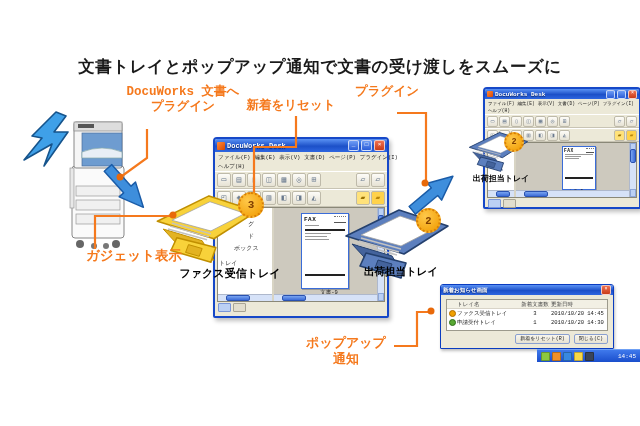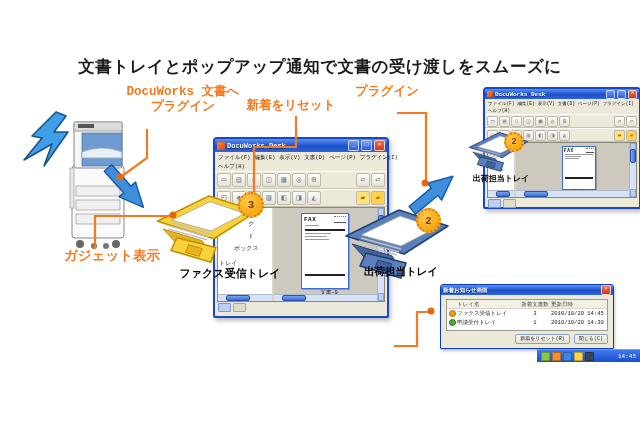--- a/index.html
+++ b/index.html
@@ -6,21 +6,21 @@
   #canvas{position:relative;width:640px;height:426px;background:#fff;overflow:hidden;
           font-family:Liberation Mono, monospace;}
   .abs{position:absolute;}
 
   
   #page-title{left:0;right:0;top:56px;text-align:center;font-size:16.5px;font-weight:bold;color:#1a1a1a;letter-spacing:.5px;z-index:5;}
   .callout{color:#F5791D;font-weight:bold;text-align:center;line-height:1.2;z-index:50;}
   #callout-auto{left:108px;top:85px;width:150px;font-size:12.5px;}
   #callout-count{left:243px;top:99px;width:96px;font-size:12.5px;}
   #callout-handoff{left:332px;top:85px;width:110px;font-size:12.5px;}
-  #callout-gadget{left:42px;top:249px;width:140px;font-size:13.5px;text-align:center;}
+  #callout-gadget{left:42px;top:249px;width:140px;font-size:13.5px;text-align:right;}
   #callout-popup{left:298px;top:336px;width:96px;font-size:13px;}
 
   
   #connectors{left:0;top:0;z-index:40;pointer-events:none;}
 
   
   .flow-arrow{z-index:8;}
   #arrow1{left:98px;top:175px;transform:rotate(48deg);}
   #arrow2{left:405px;top:180px;transform:rotate(-40deg);}
 
@@ -161,20 +161,24 @@
 
   <div class="abs callout" id="callout-auto">
     <div>DocuWorks 文書へ</div>
     <div>プラグイン</div>
   </div>
   <div class="abs callout" id="callout-count">新着をリセット</div>
   <div class="abs callout" id="callout-handoff">
     <div>プラグイン</div>
   </div>
   <div class="abs callout" id="callout-gadget">ガジェット表示</div>
+  <div class="abs callout" id="callout-popup">
+    <div>ポップアップ</div>
+    <div>通知</div>
+  </div>
 
   <svg class="abs" id="connectors" width="640" height="426" viewBox="0 0 640 426">
     <g fill="none" stroke="#F5791D" stroke-width="2.2">
       <polyline points="147,129 147,158 122,176"></polyline>
       <polyline points="296,116 296,147 254,147 254,193"></polyline>
       <polyline points="397,113 426,113 426,180"></polyline>
       <polyline points="95,249 95,216 170,216"></polyline>
       <polyline points="394,346 417,346 417,312 428,312"></polyline>
     </g>
     <g fill="#E8690A" stroke="none">

